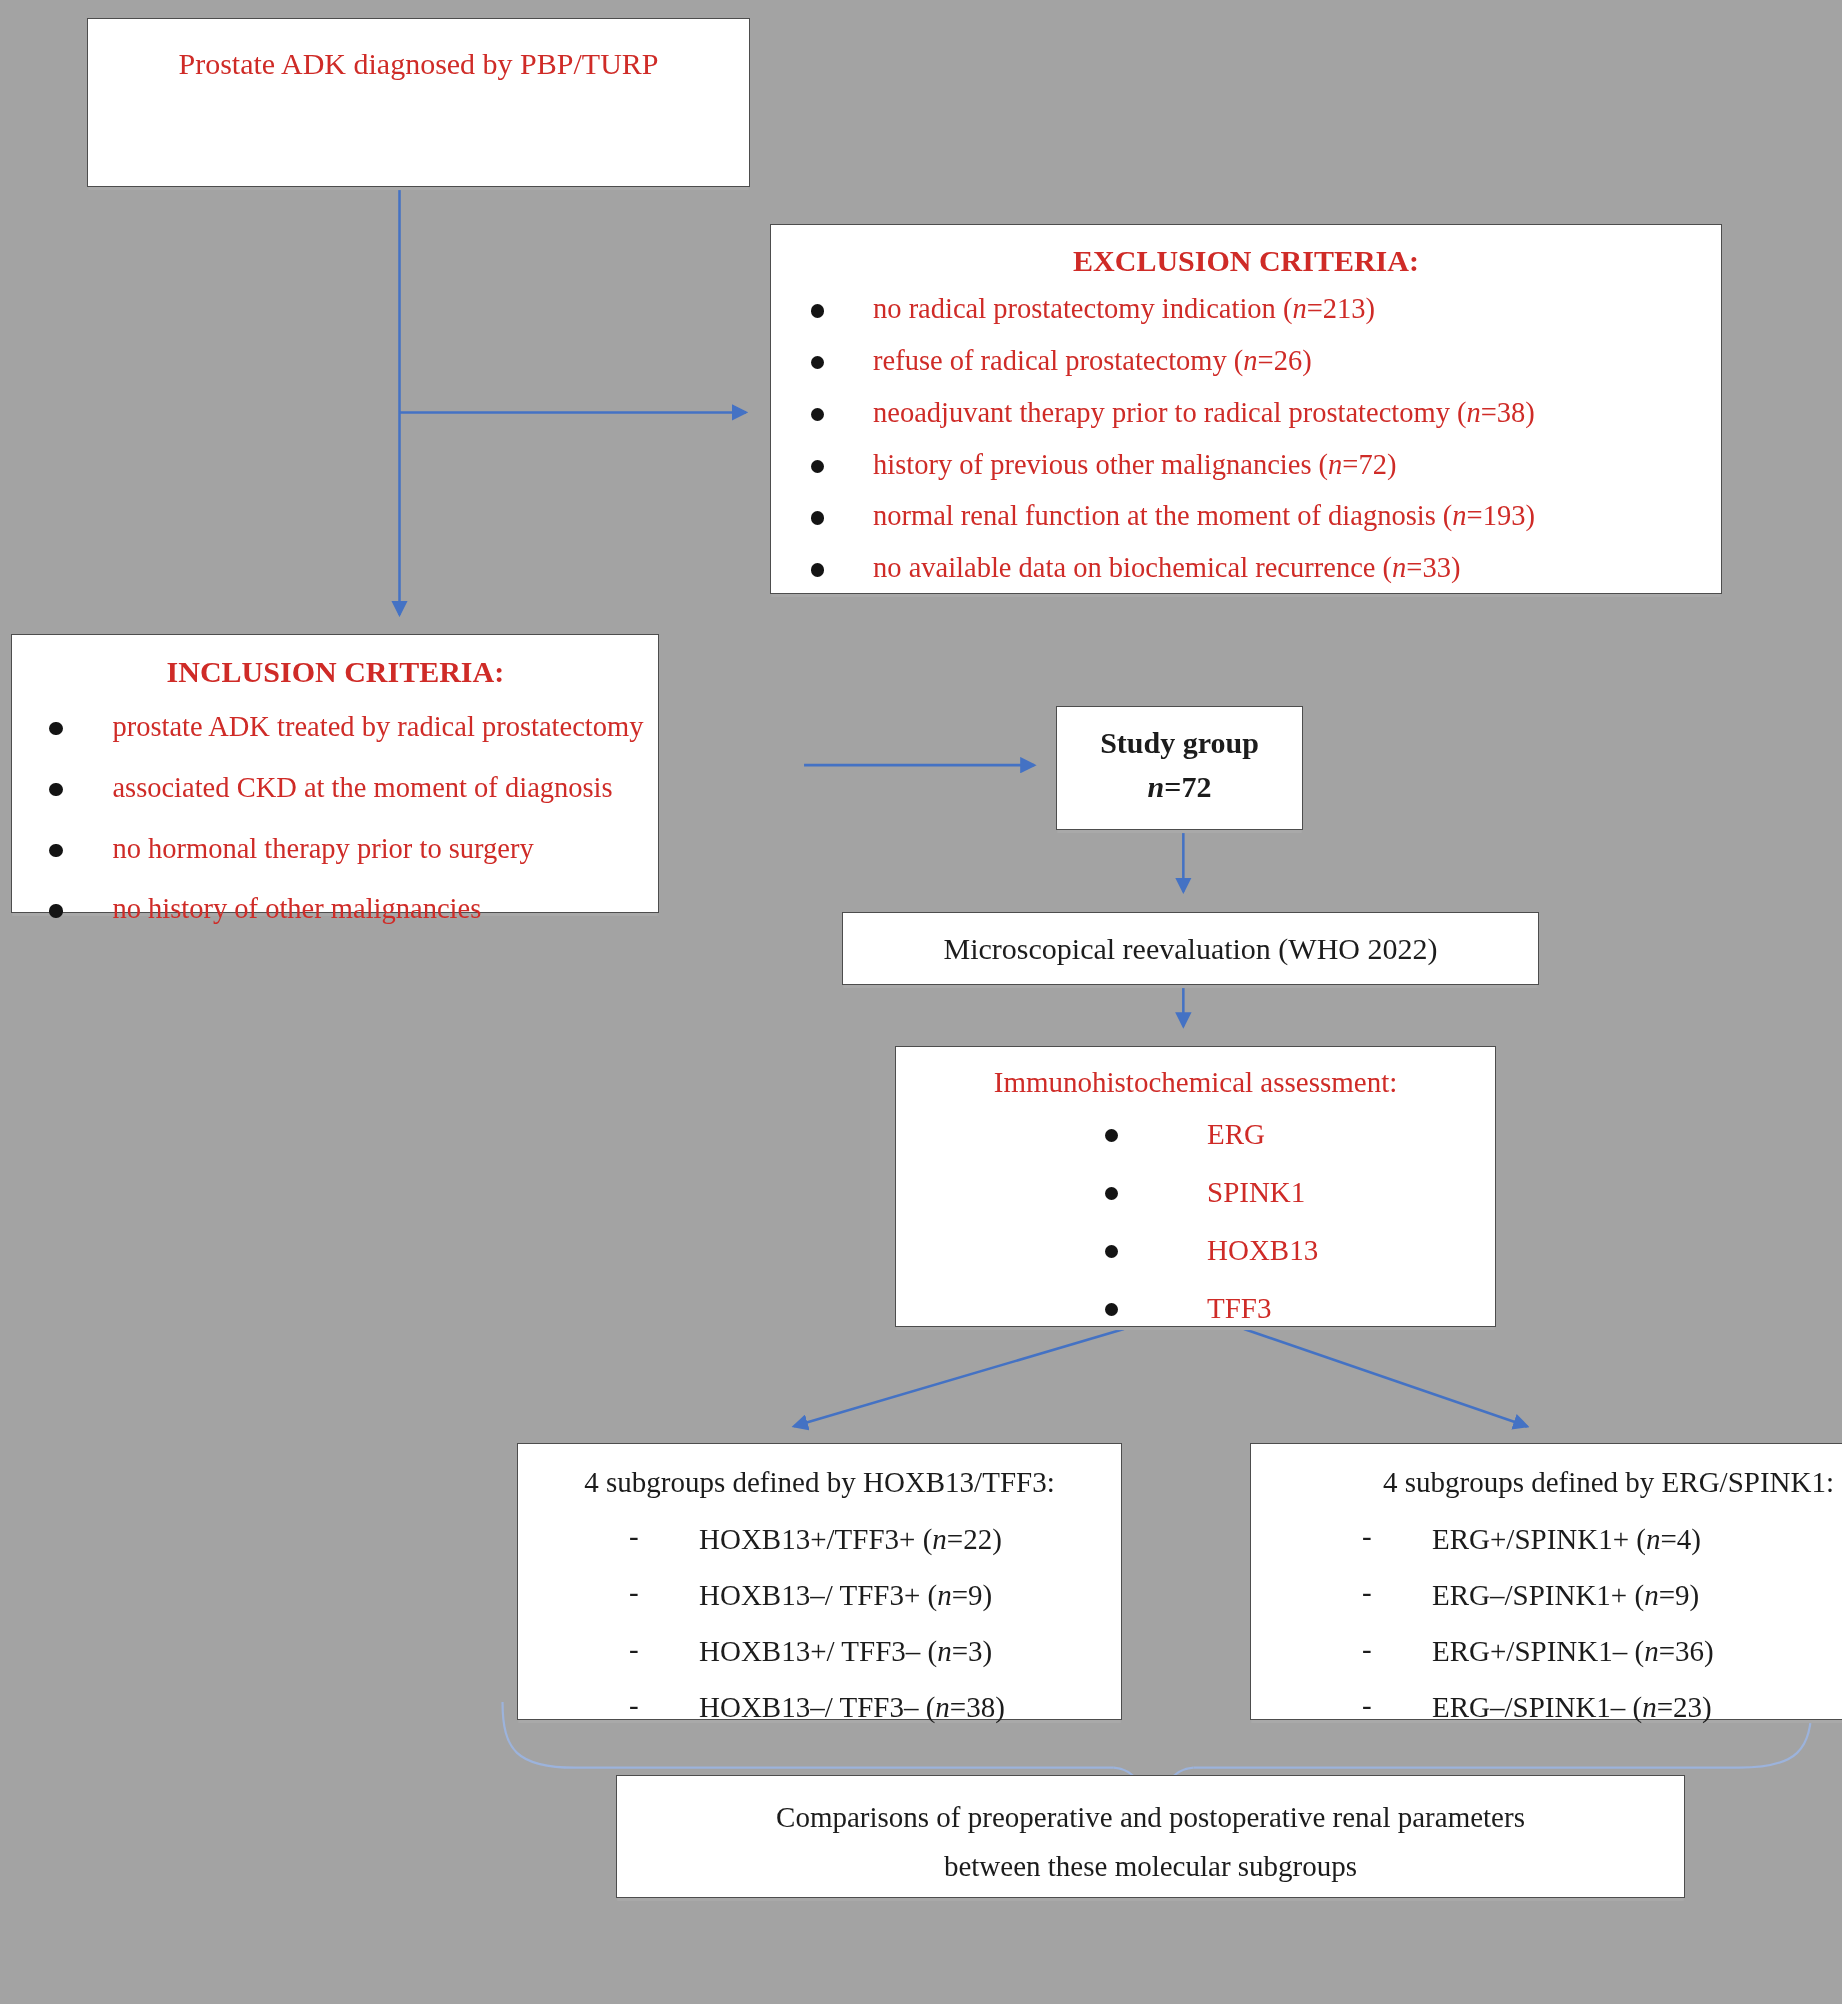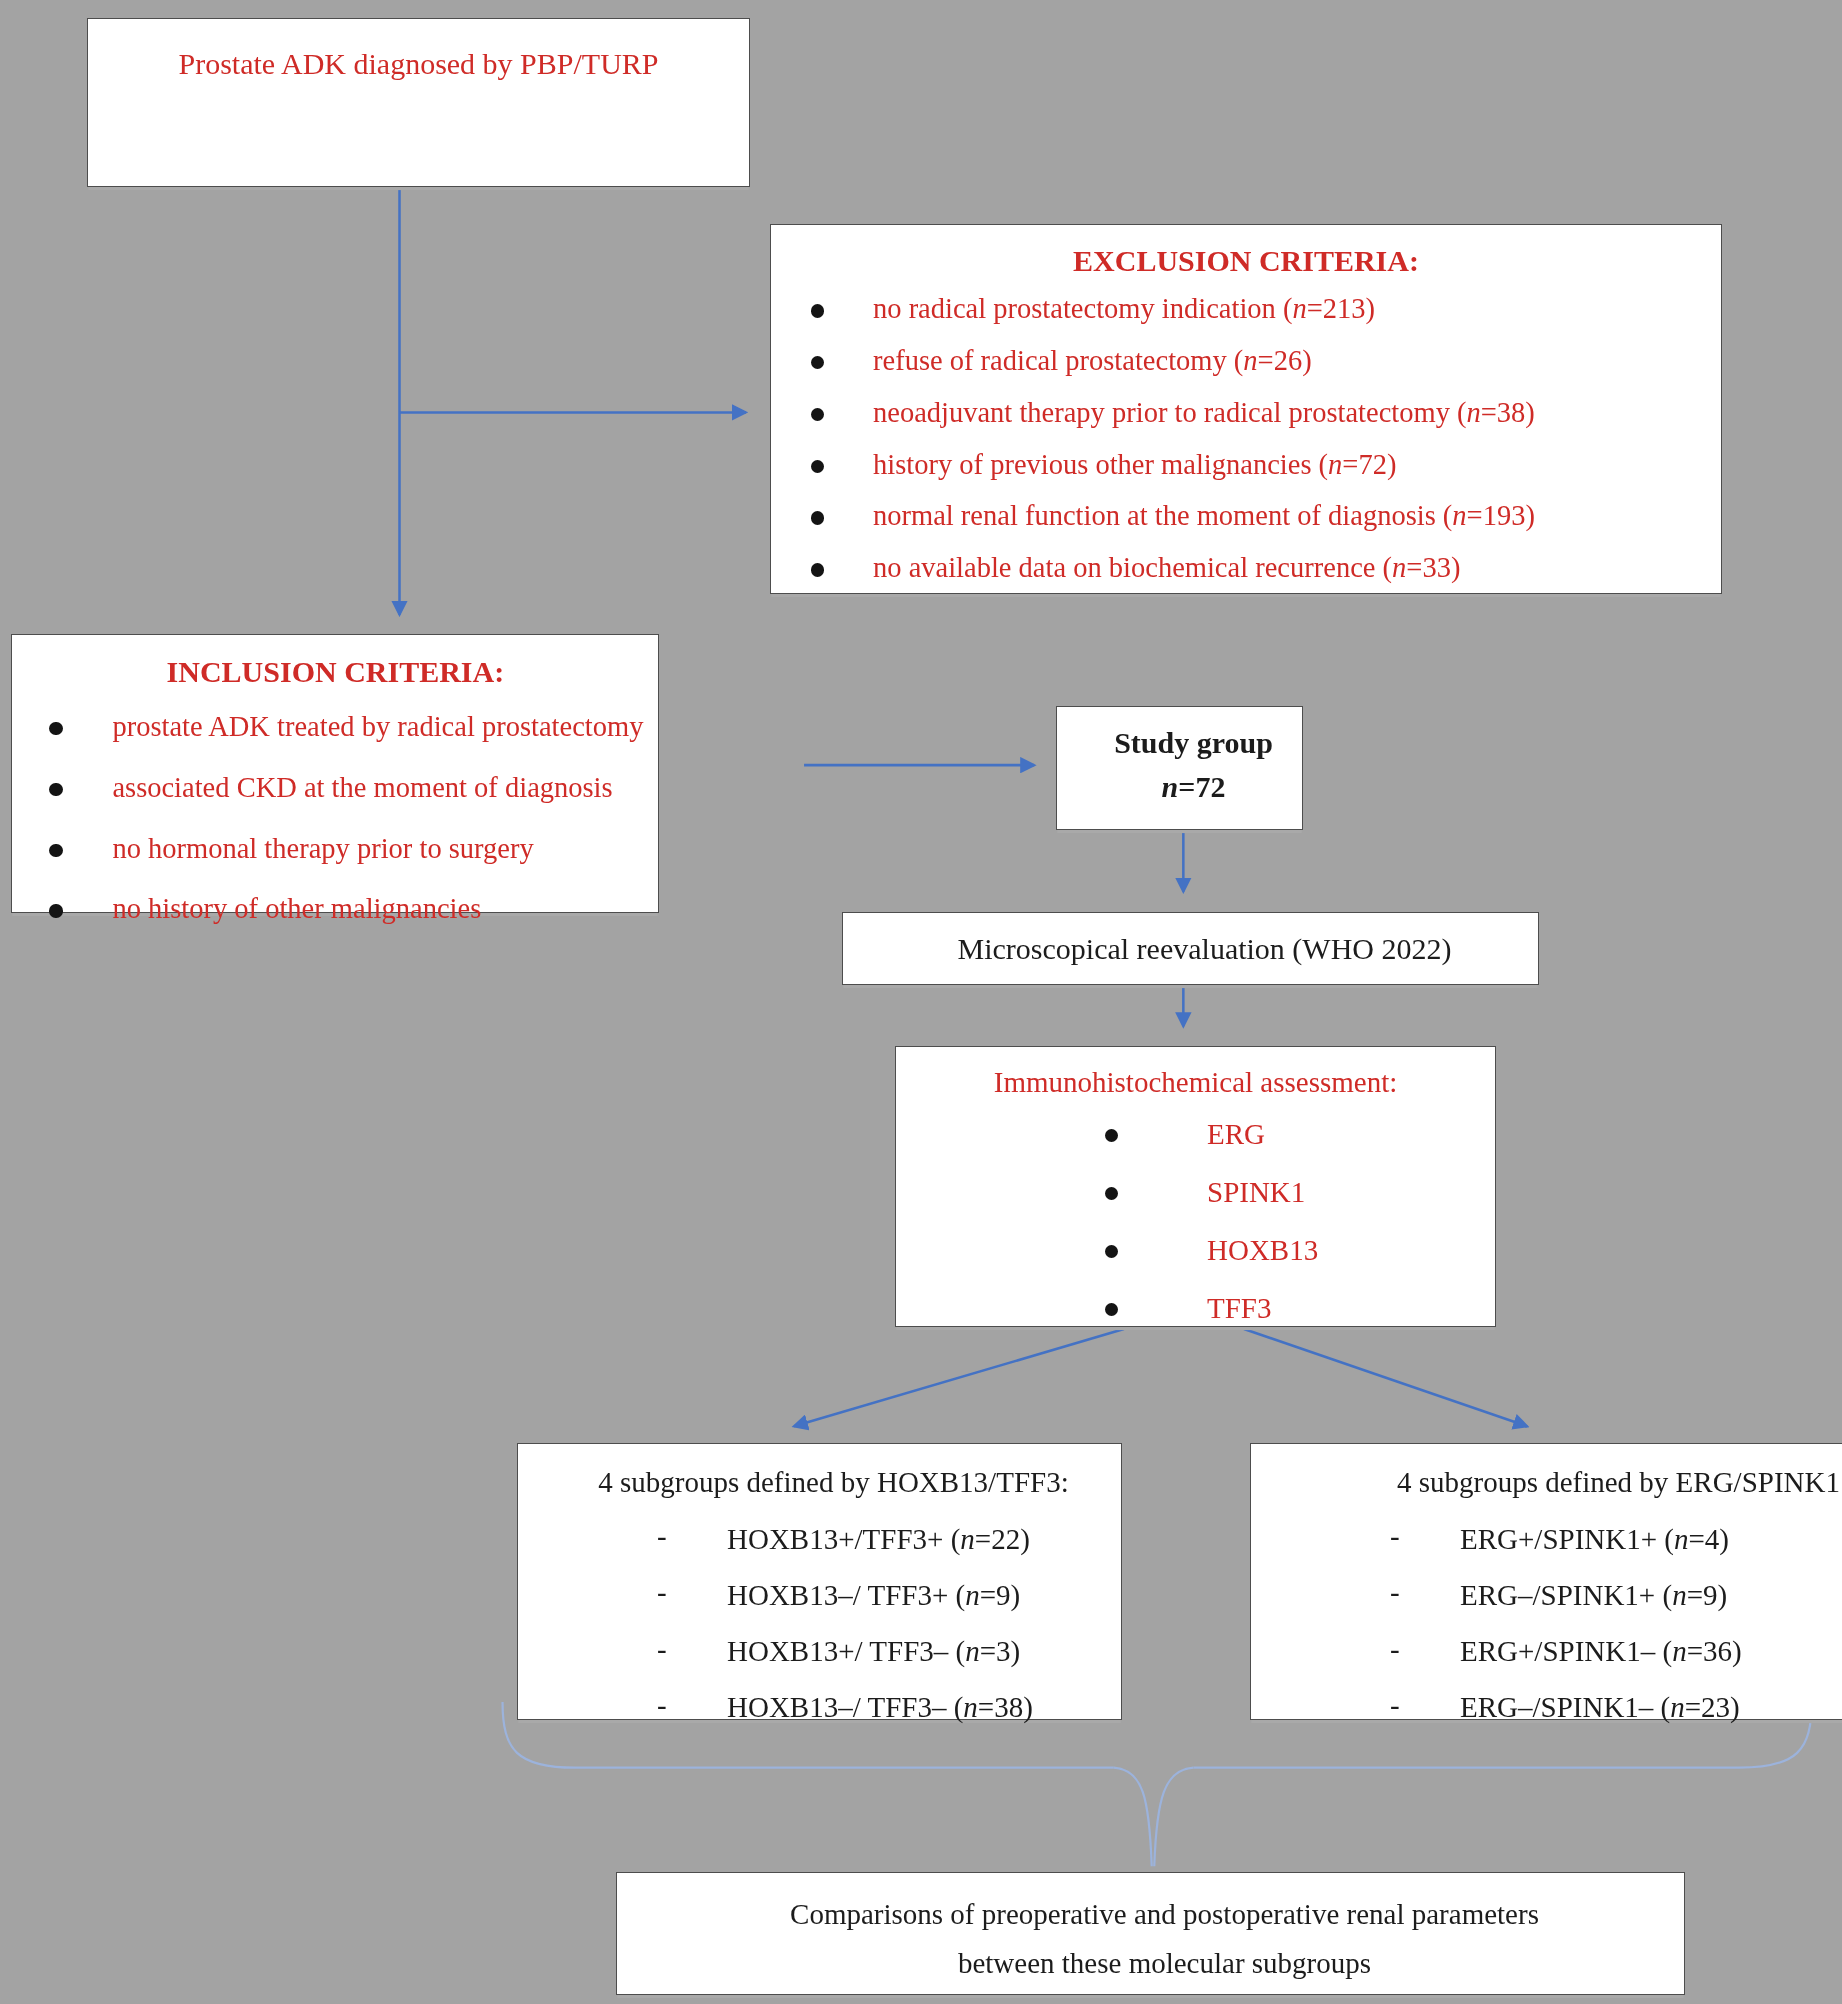--- a/index.html
+++ b/index.html
@@ -5,21 +5,21 @@
   html,body{margin:0;padding:0;background:#ffffff;}
   body{width:1842px;height:2005px;position:relative;font-family:"Liberation Serif","DejaVu Serif",serif;}
   .canvas{position:absolute;inset:0;background:#a3a3a3;}
   svg.connectors{position:absolute;left:0;top:0;width:1842px;height:2005px;z-index:1;}
   .arrow{stroke:var(--arrow-blue);stroke-width:4;fill:none;}
   .brace{stroke:var(--brace-blue);stroke-width:3.5;fill:none;}
   .ah-fill{fill:var(--arrow-blue);}
   .box{position:absolute;box-sizing:border-box;background:#fff;border:1.9px solid var(--border-gray);
        box-shadow:0 4.4px 0 -1.3px #a9a9a9;z-index:2;}
   .red{color:var(--red);}
-  .ink{color:var(--ink);padding-left:28px;}
+  .ink{color:var(--ink);}
   .title{font-weight:bold;text-align:center;}
   ul{list-style:none;margin:0;padding:0;}
   li{position:relative;line-height:1.08;}
   
   ul.dots > li{padding-left:102px;}
   ul.dots > li::before{content:"";position:absolute;left:40px;top:10px;width:13.3px;height:13.3px;
        border-radius:50%;background:#141414;}
   
   ul.dashes > li{padding-left:181px;}
   ul.dashes > li::before{content:"-";position:absolute;left:111px;top:-2.5px;color:var(--ink);}
@@ -58,21 +58,21 @@
   .ihc-box ul.dots > li::before{left:0px;}
 
   .subgroup-box{font-size:29px;}
   .hoxb13-box{left:517px;top:1443px;width:605px;height:277px;}
   .erg-box{left:1250px;top:1443px;width:717px;height:277px;}
   .subgroup-box .title{margin-top:21.5px;font-weight:normal;}
   .subgroup-box ul{margin-top:25px;}
   .subgroup-box li{margin-top:25px;}
   .subgroup-box li:first-child{margin-top:0;}
 
-  .comparison-box{left:616px;top:1872px;width:1069px;height:123px;font-size:29px;text-align:center;}
+  .comparison-box{left:616px;top:1775px;width:1069px;height:123px;font-size:29px;text-align:center;}
   .comparison-box .l1{margin-top:25px;}
   .comparison-box .l2{margin-top:16.4px;}
 </style>
 </head>
 <body>
 
 <div class="canvas">
 
   <svg class="connectors" viewBox="0 0 2914 3171">
     <defs>

